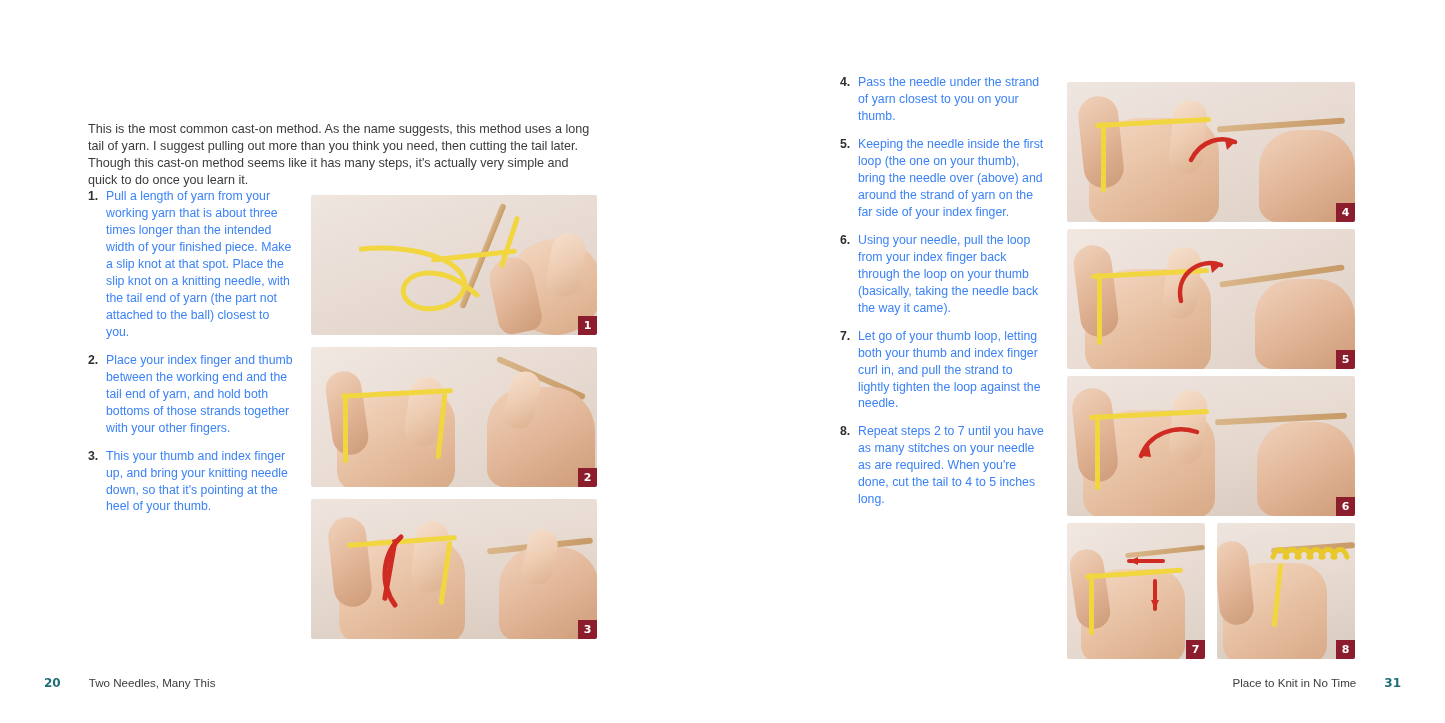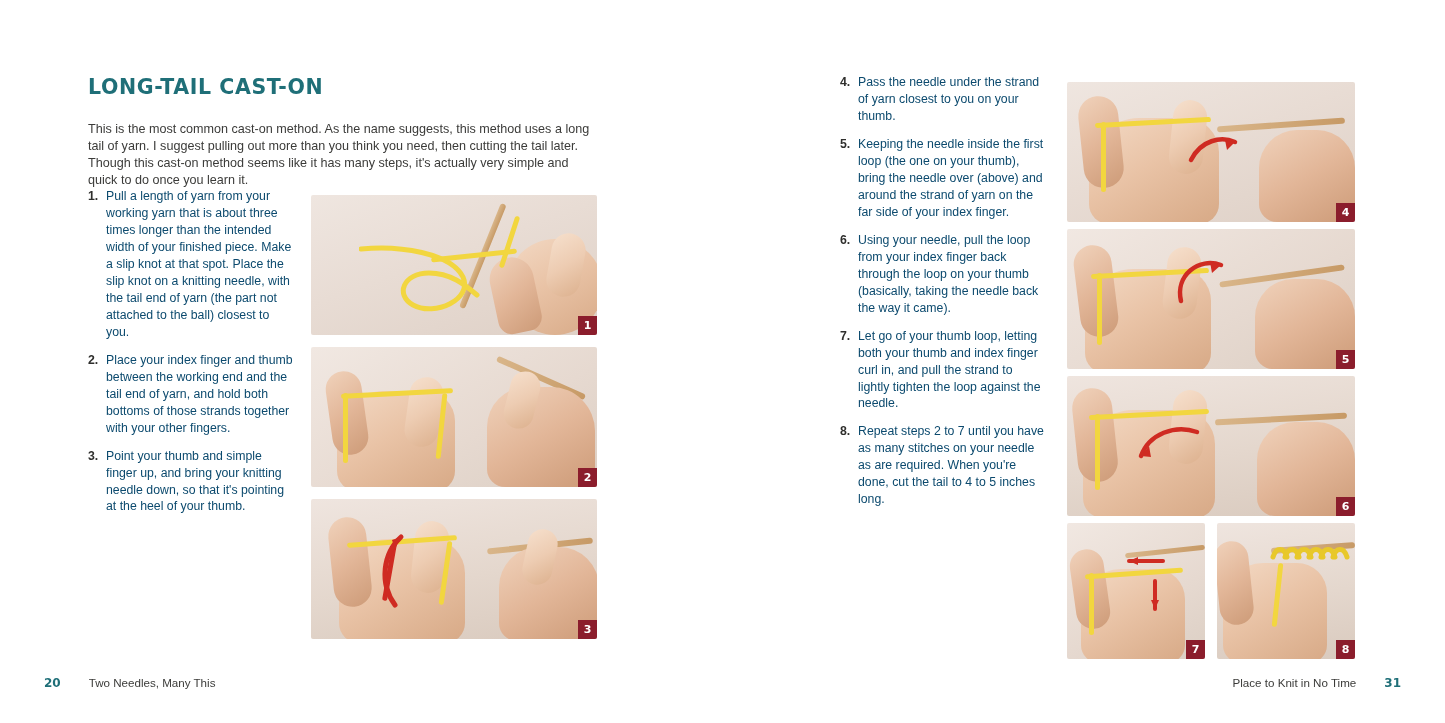--- a/index.html
+++ b/index.html
@@ -75,21 +75,21 @@
     flex: 0 0 18px;
     font-weight: bold;
     font-size: 12.3px;
     color: #2f2f2d;
     line-height: 1.38;
   }
   .step-body {
     flex: 1;
     font-size: 12.3px;
     line-height: 1.38;
-    color: #0c4a6e;
+    color: #3b82f6;
   }
 
   
   .photo {
     position: absolute;
     border-radius: 2px;
     overflow: hidden;
   }
   .photo .badge {
     position: absolute;
@@ -165,42 +165,41 @@
   .folio-right { right: 44px; display: flex; gap: 28px; align-items: baseline; }
 </style>
 </head>
 <body>
 
 <div class="spread">
 
   <div class="page page-left">
 
     <div class="heading-wrap">
-      <h1 class="heading">LONG-TAIL CAST-ON</h1>
       <div class="squiggle">
         <svg width="511" height="8" viewBox="0 0 511 8" preserveAspectRatio="none" aria-hidden="true">
           <path d="M0 5 Q 3.2 0.6 6.4 5 T 12.8 5 T 19.2 5 T 25.6 5 T 32 5 T 38.4 5 T 44.8 5 T 51.2 5 T 57.6 5 T 64 5 T 70.4 5 T 76.8 5 T 83.2 5 T 89.6 5 T 96 5 T 102.4 5 T 108.8 5 T 115.2 5 T 121.6 5 T 128 5 T 134.4 5 T 140.8 5 T 147.2 5 T 153.6 5 T 160 5 T 166.4 5 T 172.8 5 T 179.2 5 T 185.6 5 T 192 5 T 198.4 5 T 204.8 5 T 211.2 5 T 217.6 5 T 224 5 T 230.4 5 T 236.8 5 T 243.2 5 T 249.6 5 T 256 5 T 262.4 5 T 268.8 5 T 275.2 5 T 281.6 5 T 288 5 T 294.4 5 T 300.8 5 T 307.2 5 T 313.6 5 T 320 5 T 326.4 5 T 332.8 5 T 339.2 5 T 345.6 5 T 352 5 T 358.4 5 T 364.8 5 T 371.2 5 T 377.6 5 T 384 5 T 390.4 5 T 396.8 5 T 403.2 5 T 409.6 5 T 416 5 T 422.4 5 T 428.8 5 T 435.2 5 T 441.6 5 T 448 5 T 454.4 5 T 460.8 5 T 467.2 5 T 473.6 5 T 480 5 T 486.4 5 T 492.8 5 T 499.2 5 T 505.6 5 T 512 5" fill="none" stroke="#1f6f78" stroke-width="1.5"></path>
         </svg>
       </div>
     </div>
 
     <p class="intro">This is the most common cast-on method. As the name suggests, this method uses a long tail of yarn. I suggest pulling out more than you think you need, then cutting the tail later. Though this cast-on method seems like it has many steps, it's actually very simple and quick to do once you learn it.</p>
 
     <div class="steps-left">
       <div class="step">
         <div class="step-num">1.</div>
         <div class="step-body">Pull a length of yarn from your working yarn that is about three times longer than the intended width of your finished piece. Make a slip knot at that spot. Place the slip knot on a knitting needle, with the tail end of yarn (the part not attached to the ball) closest to you.</div>
       </div>
       <div class="step">
         <div class="step-num">2.</div>
         <div class="step-body">Place your index finger and thumb between the working end and the tail end of yarn, and hold both bottoms of those strands together with your other fingers.</div>
       </div>
       <div class="step">
         <div class="step-num">3.</div>
-        <div class="step-body">Point your thumb and simple finger up, and bring your knitting needle down, so that it's pointing at the heel of your thumb.</div>
+        <div class="step-body">This your thumb and index finger up, and bring your knitting needle down, so that it's pointing at the heel of your thumb.</div>
       </div>
     </div>
 
     <div class="photo bg-warm" style="left:311px; top:195px; width:286px; height:140px;">
       <div class="photo-inner">
         <div class="needle" style="left:190px; top:8px; width:6px; height:112px; transform:rotate(22deg); transform-origin:top left;"></div>
         <div class="skin" style="left:196px; top:44px; width:96px; height:96px;"></div>
         <div class="skin d2" style="left:182px; top:62px; width:44px; height:76px; border-radius:22px 22px 14px 14px; transform:rotate(-12deg);"></div>
         <div class="skin d3" style="left:238px; top:38px; width:34px; height:64px; border-radius:17px; transform:rotate(10deg);"></div>
         <div class="yarn" style="left:196px; top:20px; width:5px; height:54px; transform:rotate(18deg);"></div>

